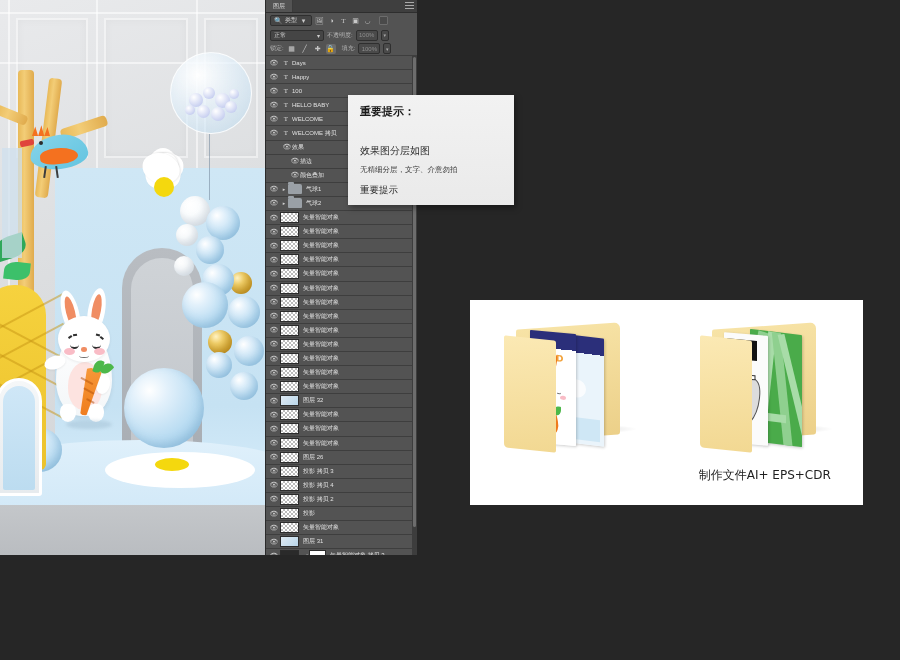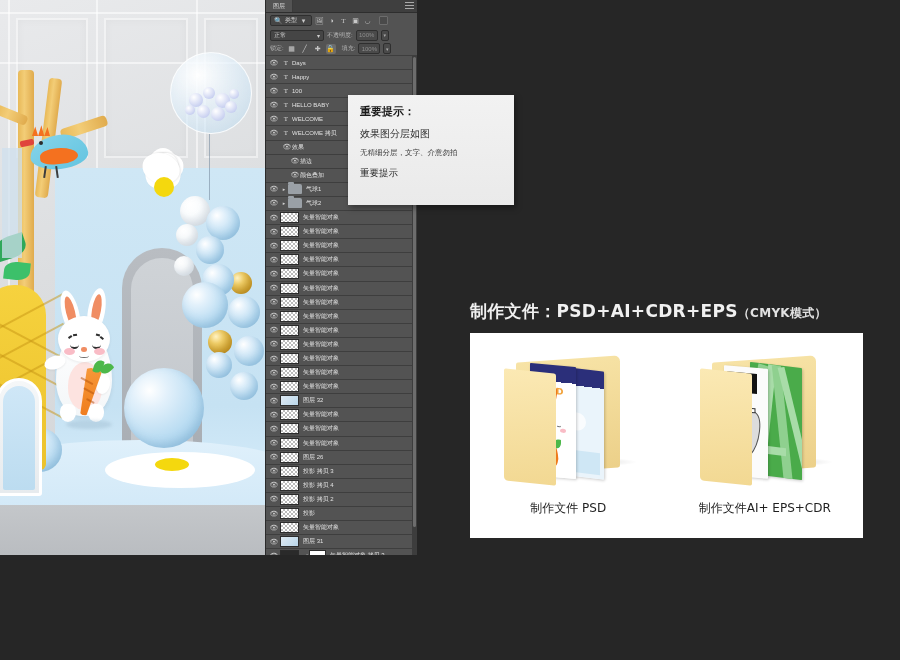--- a/index.html
+++ b/index.html
@@ -339,21 +339,21 @@
 
   
   #note {
     position: absolute; left: 348px; top: 95px; width: 166px; height: 110px;
     background: linear-gradient(180deg,#f2f2f2,#eaeaea);
     box-shadow: 2px 3px 6px rgba(0,0,0,.35);
     padding: 9px 12px;
     color: #333;
   }
   #note .note-title {
-    font-size: 11px; font-weight: bold; color: #1a1a1a; margin-bottom: 8px;
+    font-size: 11px; font-weight: bold; color: #1a1a1a; margin-bottom: 25px;
     font-family: "DejaVu Sans","Liberation Sans",sans-serif;
   }
   #note .note-l1 { font-size: 10px; color:#2b2b2b; margin-bottom: 7px;
     font-family:"DejaVu Sans","Liberation Sans",sans-serif;}
   #note .note-l2 { font-size: 7.5px; color:#3a3a3a; margin-bottom: 9px;
     font-family:"DejaVu Sans","Liberation Sans",sans-serif;}
   #note .note-l3 { font-size: 9.5px; color:#2b2b2b;
     font-family:"DejaVu Sans","Liberation Sans",sans-serif;}
 
   
@@ -767,23 +767,20 @@
 </div>
 
 <div id="note">
   <div class="note-title">重要提示：</div>
   <div class="note-l1">效果图分层如图</div>
   <div class="note-l2">无精细分层，文字、介意勿拍</div>
   <div class="note-l3">重要提示</div>
 </div>
 
 <div id="promo">
-  <div class="promo-title">
-    <span>制作文件：</span><span>PSD+AI+CDR+EPS</span><span class="mode">（CMYK模式）</span>
-  </div>
 
   <div class="promo-card">
 
     <div class="folder-item">
       <div class="folder-art">
         <div class="shadow-under"></div>
         <div class="fback"></div>
 
         <div class="sheet" style="left:62px;top:14px;width:44px;height:108px;background:linear-gradient(180deg,#2b2f7a 0 16%,#eaf4fb 16% 100%);transform:skewY(7deg);z-index:3">
           <div style="position:absolute;left:8px;top:44px;width:18px;height:18px;background:#ffffff;border-radius:50%;opacity:.75"></div>
@@ -798,21 +795,20 @@
           <div style="position:absolute;left:14px;top:58px;width:4px;height:4px;border-top:1.2px solid #333;border-radius:50%;transform:rotate(180deg)"></div>
           <div style="position:absolute;left:27px;top:58px;width:4px;height:4px;border-top:1.2px solid #333;border-radius:50%;transform:rotate(180deg)"></div>
           <div style="position:absolute;left:21px;top:62px;width:4px;height:3px;background:#f08d63;border-radius:50%"></div>
           <div style="position:absolute;left:9px;top:63px;width:6px;height:4px;background:#f9bcc6;border-radius:50%"></div>
           <div style="position:absolute;left:30px;top:63px;width:6px;height:4px;background:#f9bcc6;border-radius:50%"></div>
           <div style="position:absolute;left:14px;top:78px;width:14px;height:24px;background:#ef7a1c;border-radius:30% 30% 50% 50%;transform:rotate(-12deg)"></div>
           <div style="position:absolute;left:24px;top:74px;width:7px;height:9px;background:#4db84a;border-radius:60% 10% 60% 10%"></div>
         </div>
         <div class="ffront"></div>
       </div>
-      <div class="folder-caption">制作文件 PSD</div>
     </div>
 
     <div class="folder-item">
       <div class="folder-art">
         <div class="shadow-under"></div>
         <div class="fback"></div>
 
         <div class="sheet" style="left:56px;top:10px;width:52px;height:112px;background:#4aab4a;transform:skewY(7deg);z-index:3;overflow:hidden">
           <div style="position:absolute;left:-4px;top:0;width:10px;height:120px;background:#8fd08f;transform:rotate(12deg)"></div>
           <div style="position:absolute;left:12px;top:0;width:8px;height:120px;background:#a8dca8;transform:rotate(6deg)"></div>

